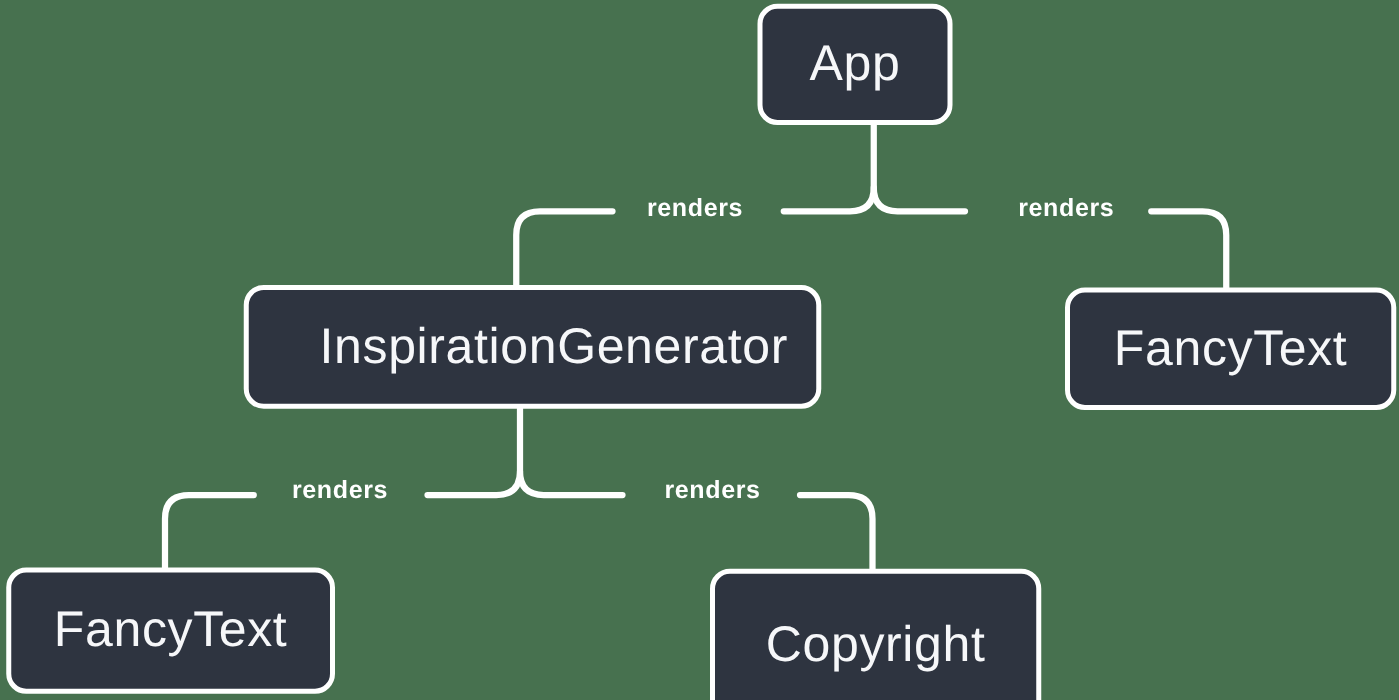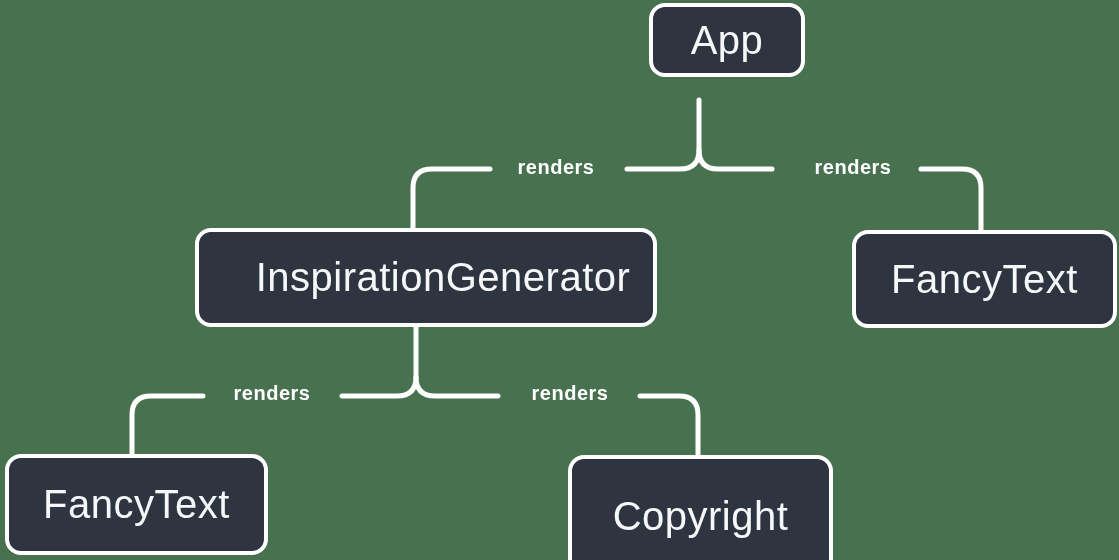--- a/index.html
+++ b/index.html
@@ -42,21 +42,21 @@
     border-radius: 16px;
     display: flex;
     align-items: center;
     justify-content: center;
     color: var(--text);
     font-size: 40px;
     font-weight: 400;
     letter-spacing: 0.5px;
     white-space: nowrap;
   }
-  .node-app                   { left: 649px; top: 3px;   width: 156px; height: 74px; }
+  .node-app                   { left: 606px; top: 3px;   width: 156px; height: 97px; }
   .node-inspiration-generator { left: 195px; top: 228px; width: 462px; height: 99px; padding-left: 34px; }
   .node-fancy-text-top        { left: 852px; top: 230px; width: 265px; height: 98px; }
   .node-fancy-text-bottom     { left: 5px;   top: 454px; width: 263px; height: 101px; }
   .node-copyright             { left: 568px; top: 455px; width: 265px; height: 122px; }
   .edge-label {
     position: absolute;
     transform: translate(-50%, -50%);
     color: var(--edge);
     font-size: 20px;
     font-weight: 700;

